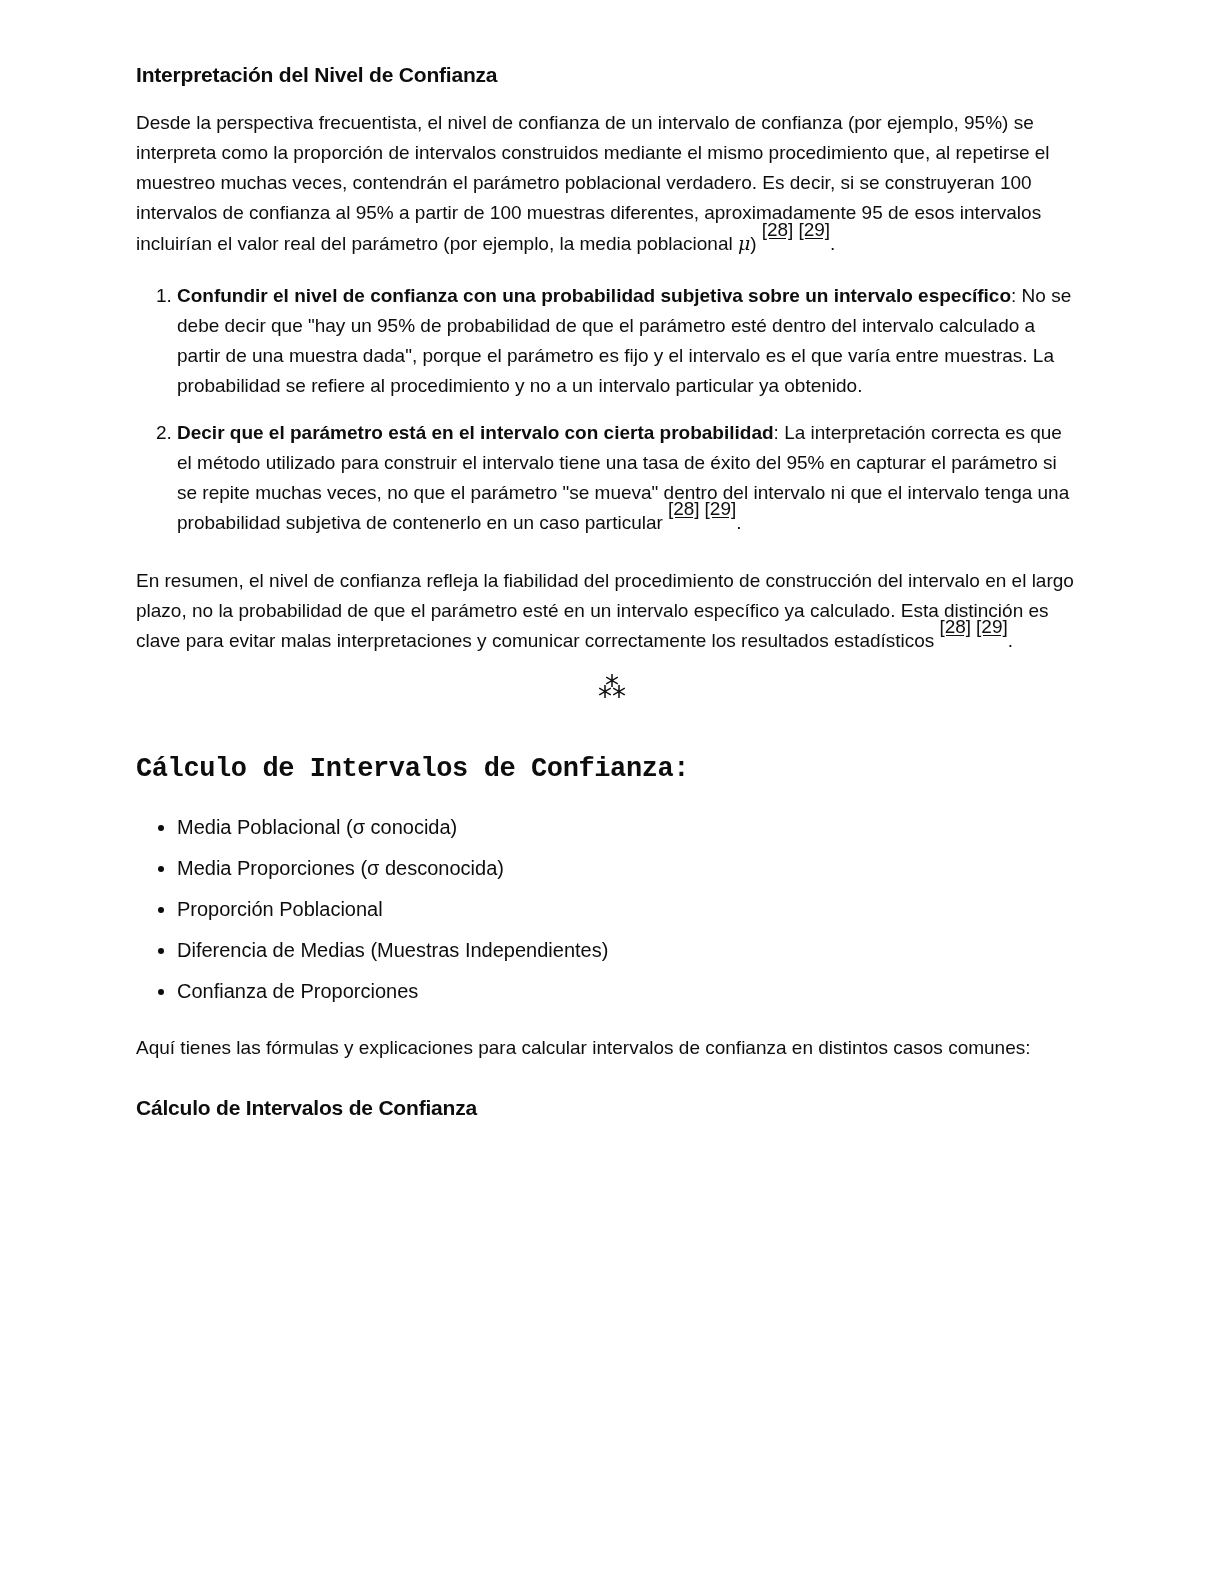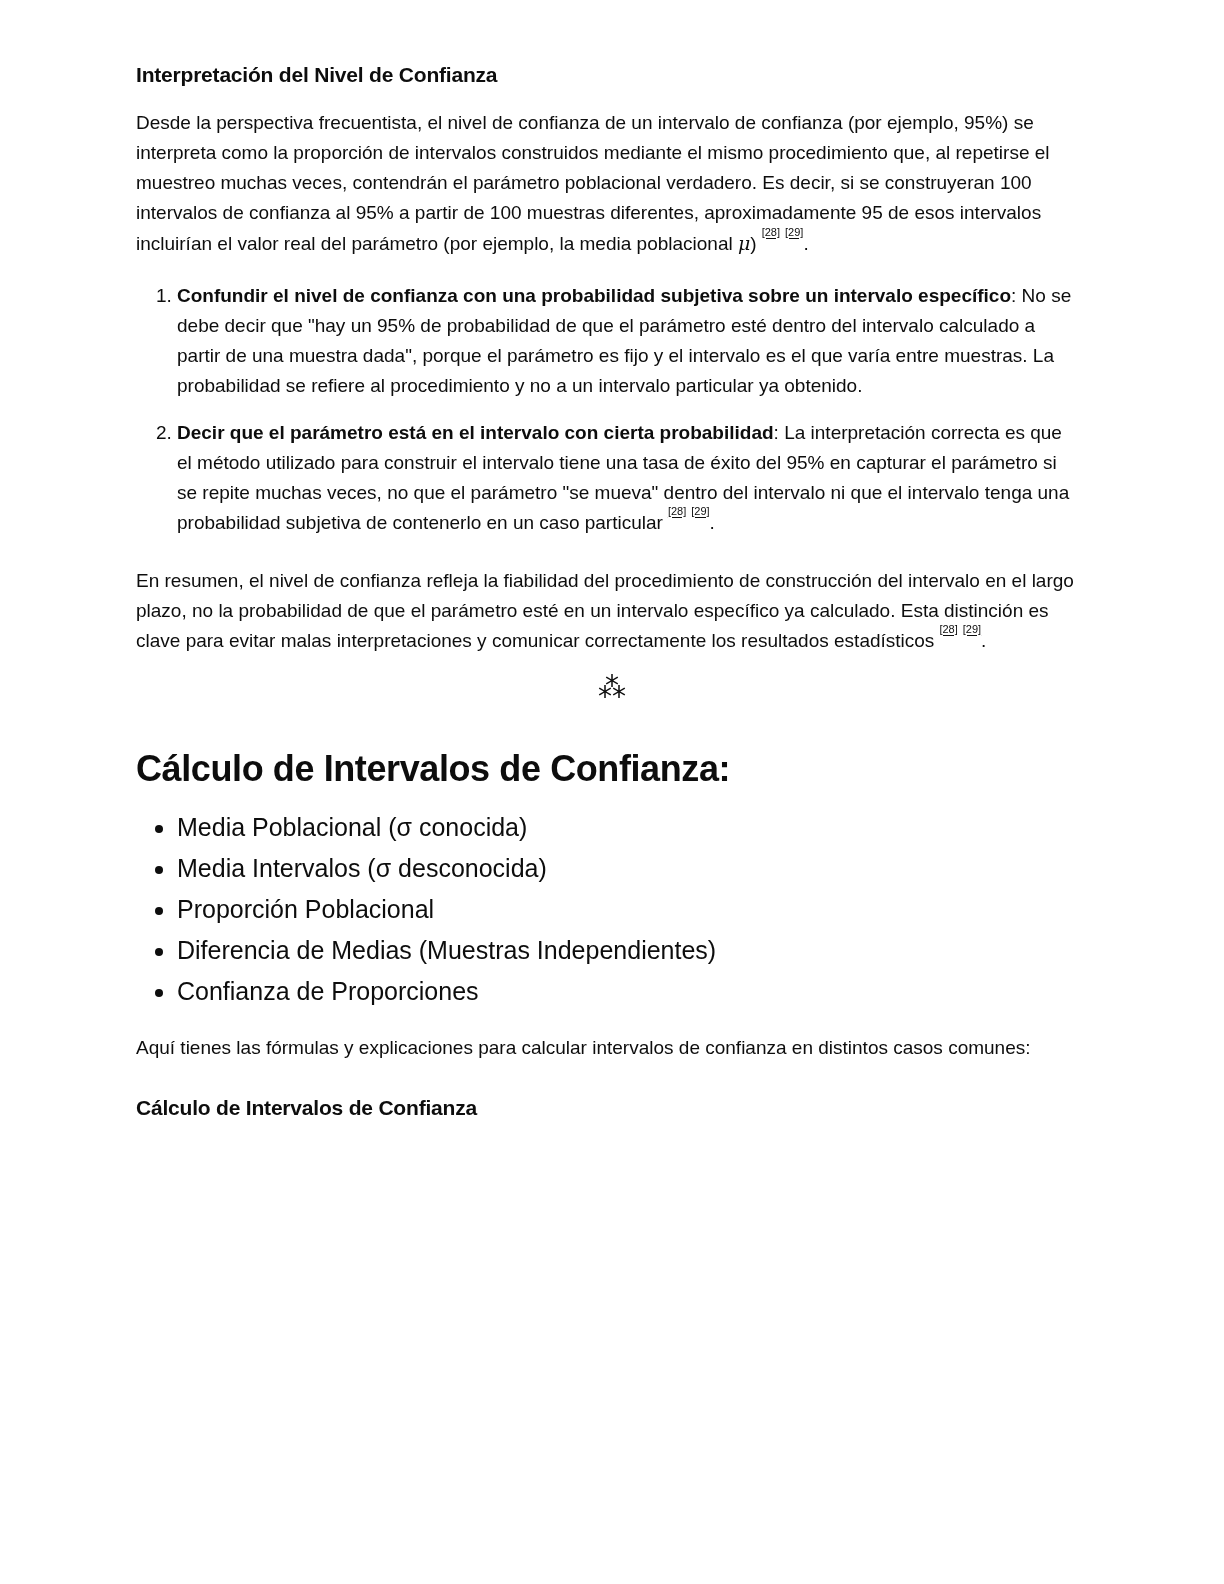--- a/index.html
+++ b/index.html
@@ -28,21 +28,21 @@
   h3.sec.sub { margin-top: 32px; margin-bottom: 0; }
   p.body {
     font-size: 19px;
     line-height: 30px;
     font-weight: 400;
     margin: 0;
   }
   p.body.intro { margin-bottom: 0; }
   .bold { font-weight: 700; }
   sup.cite {
-    font-size: 11px;
+    font-size: 19px;
     line-height: 0;
     text-decoration: underline;
     text-underline-offset: 2px;
     margin-left: 5px;
     position: relative;
     top: -7px;
     color: #0d0d0d;
     cursor: pointer;
   }
   ol.errors {
@@ -55,30 +55,31 @@
   ol.errors > li::marker { font-weight: 400; }
   .divider {
     text-align: center;
     font-family: "DejaVu Sans", sans-serif;
     font-size: 28px;
     line-height: 40px;
     margin: 12px 0 38px 0;
     color: #0d0d0d;
   }
   h1.big {
-    font-size: 36px;
+    font-size: 27px;
     line-height: 46px;
     font-weight: 700;
     letter-spacing: -0.4px;
     margin: 12px 0 20px 0;
+    font-family: Liberation Mono, monospace;
   }
   ul.topics {
     margin: 0 0 27px 0;
     padding-left: 41px;
-    font-size: 25px;
+    font-size: 20px;
     line-height: 30px;
   }
   ul.topics > li { margin-bottom: 11px; }
   .math-mu {
     font-family: "DejaVu Serif", serif;
     font-style: italic;
   }
 </style>
 </head>
 <body>
@@ -97,21 +98,21 @@
     </ol>
 
     <p class="body"><span>En resumen, el nivel de confianza refleja la fiabilidad del procedimiento de construcción del intervalo en el largo plazo, no la probabilidad de que el parámetro esté en un intervalo específico ya calculado. Esta distinción es clave para evitar malas interpretaciones y comunicar correctamente los resultados estadísticos</span><sup class="cite">[28]</sup><sup class="cite">[29]</sup><span>.</span></p>
 
     <div class="divider">⁂</div>
 
     <h1 class="big">Cálculo de Intervalos de Confianza:</h1>
 
     <ul class="topics">
       <li>Media Poblacional (σ conocida)</li>
-      <li>Media Intervalos (σ desconocida)</li>
+      <li>Media Proporciones (σ desconocida)</li>
       <li>Proporción Poblacional</li>
       <li>Diferencia de Medias (Muestras Independientes)</li>
       <li>Confianza de Proporciones</li>
     </ul>
 
     <p class="body intro">Aquí tienes las fórmulas y explicaciones para calcular intervalos de confianza en distintos casos comunes:</p>
 
     <h3 class="sec sub">Cálculo de Intervalos de Confianza</h3>
 
   </div>

